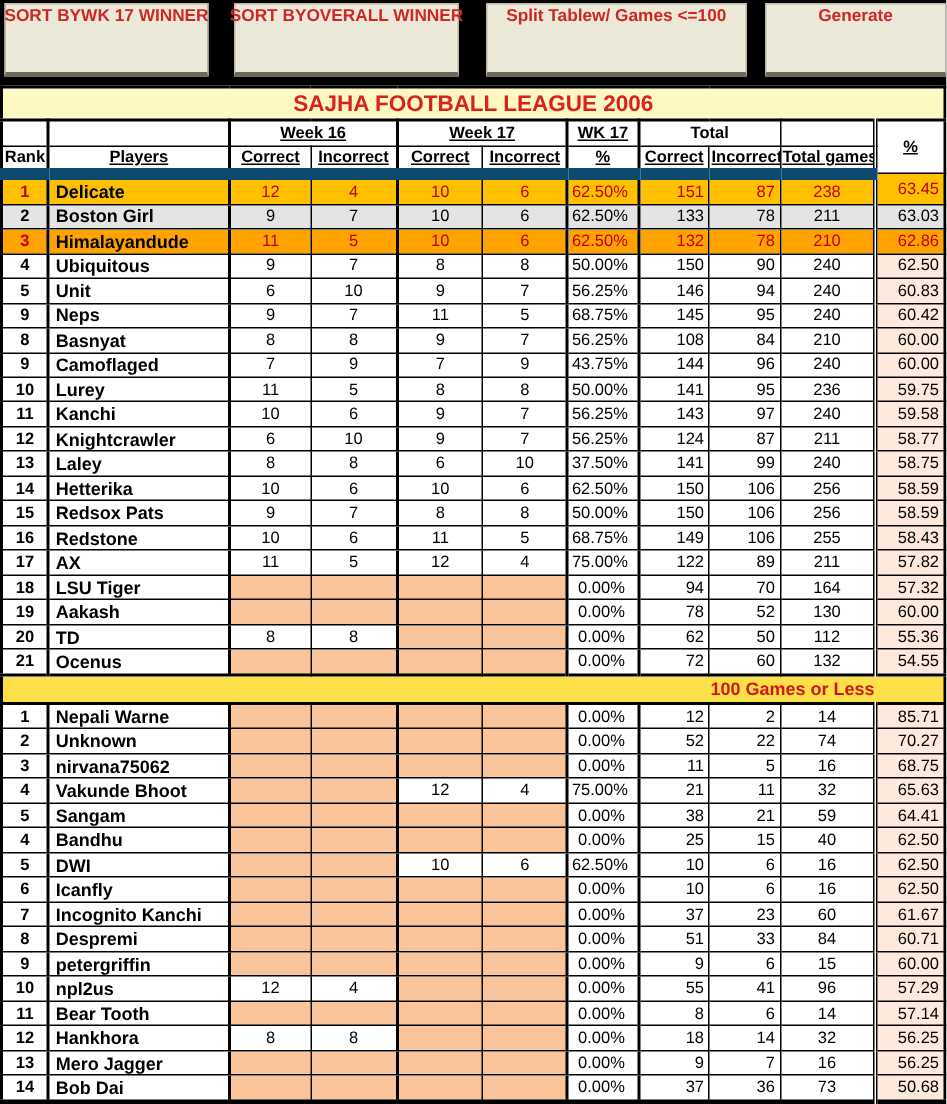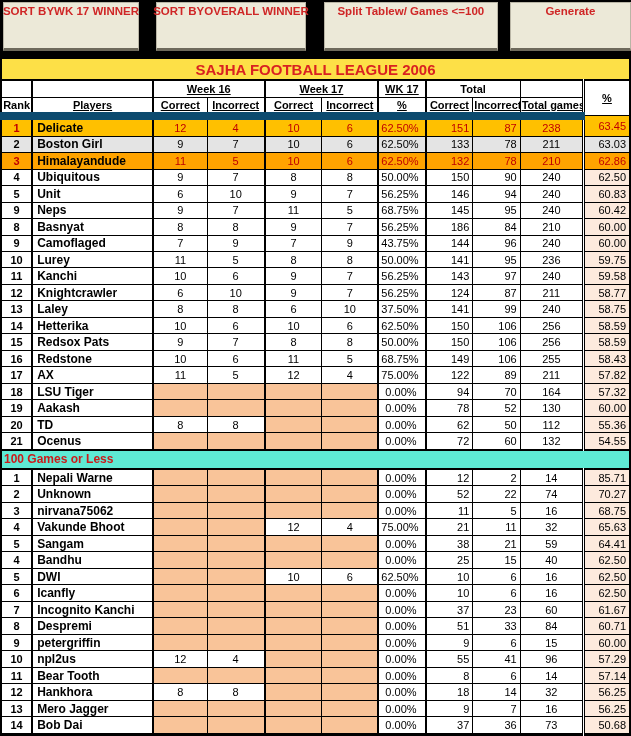--- a/index.html
+++ b/index.html
@@ -31,21 +31,21 @@
   table {
     width:631px; height:679px;
     border-collapse:collapse; table-layout:fixed;
     border:2px solid #000; border-bottom:3px solid #000;
     font-size:11px; color:#000;
   }
   td, th { border:1px solid #000; padding:0 2px; overflow:hidden; white-space:nowrap; }
   .titlerow td {
     height:20px; border-bottom:2px solid #000;
     text-align:center; font-weight:bold; font-size:15px; color:#D92121;
-    background:#fde047;
+    background:#fef9c3;
   }
   tr.h1 th { height:16px; }
   tr.h2 th { height:15px; border-bottom:8px solid #0c4a6e; }
   th { font-weight:bold; font-size:11px; background:#fff; text-align:center; padding:0 1px; }
   th.u { text-decoration:underline; }
   
   .bL2 { border-left:2px solid #000; }
   .bL3 { border-left:3px double #000; }
   
   .c-rank   { text-align:center; font-weight:bold; }
@@ -63,23 +63,23 @@
   tr.gold td   { background:#FFC000; }
   tr.orange td { background:#FFA300; }
   tr.gray td   { background:#E4E4E4; }
   tr.gold td.c-rank, tr.gold td.c-num, tr.gold td.c-wkpct, tr.gold td.c-tot,
   tr.gold td.c-games, tr.gold td.c-pct,
   tr.orange td.c-rank, tr.orange td.c-num, tr.orange td.c-wkpct, tr.orange td.c-tot,
   tr.orange td.c-games, tr.orange td.c-pct { color:#C00000; }
   tr.gold td.c-player, tr.orange td.c-player { color:#000; }
   
   tr.sectionrow td {
-    height:17px; background:#5eead4;
+    height:17px; background:#fde047;
     border-top:2px solid #000; border-bottom:2px solid #000;
-    text-align:left; font-weight:bold; font-size:12px; color:#CC1A1A;
+    text-align:right; font-weight:bold; font-size:12px; color:#CC1A1A;
     padding-right:46px;
   }
 </style>
 </head>
 <body>
 
 <div class="btnbar">
   <div class="xlbtn b1">
       <span>SORT BY</span>
       <span>WK 17 WINNER</span>
@@ -226,21 +226,21 @@
       </tr>
 
       <tr>
         <td class="c-rank">8</td>
         <td class="c-player bL2">Basnyat</td>
         <td class="c-num bL2">8</td>
         <td class="c-num">8</td>
         <td class="c-num bL2">9</td>
         <td class="c-num w17i">7</td>
         <td class="c-wkpct bL2">56.25%</td>
-        <td class="c-tot bL2">186</td>
+        <td class="c-tot bL2">108</td>
         <td class="c-tot">84</td>
         <td class="c-games">210</td>
         <td class="c-pct bL3">60.00</td>
       </tr>
 
       <tr>
         <td class="c-rank">9</td>
         <td class="c-player bL2">Camoflaged</td>
         <td class="c-num bL2">7</td>
         <td class="c-num">9</td>

